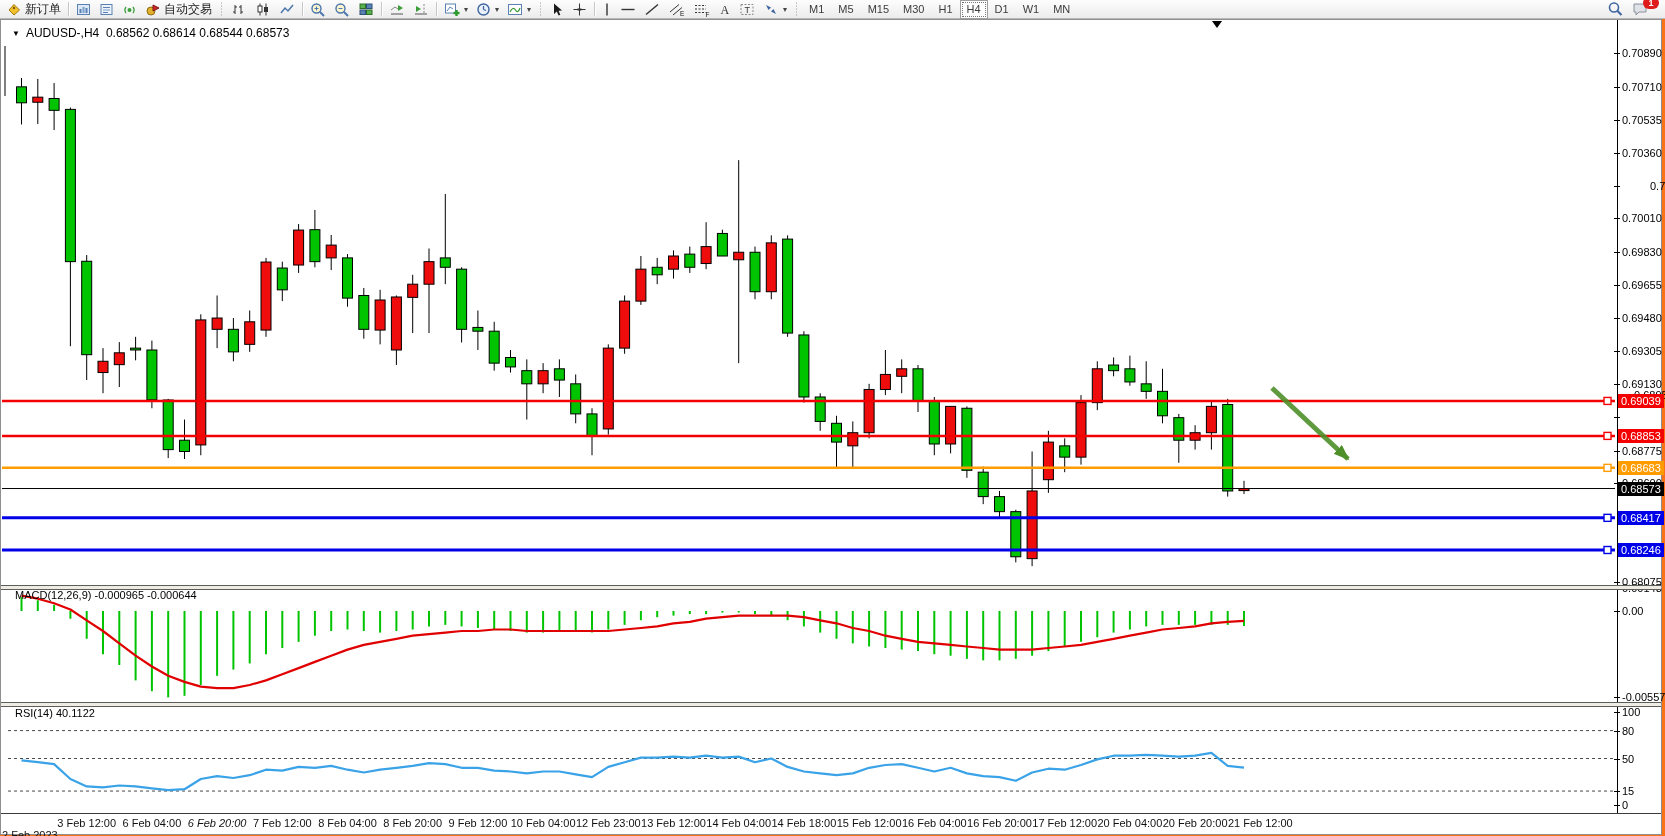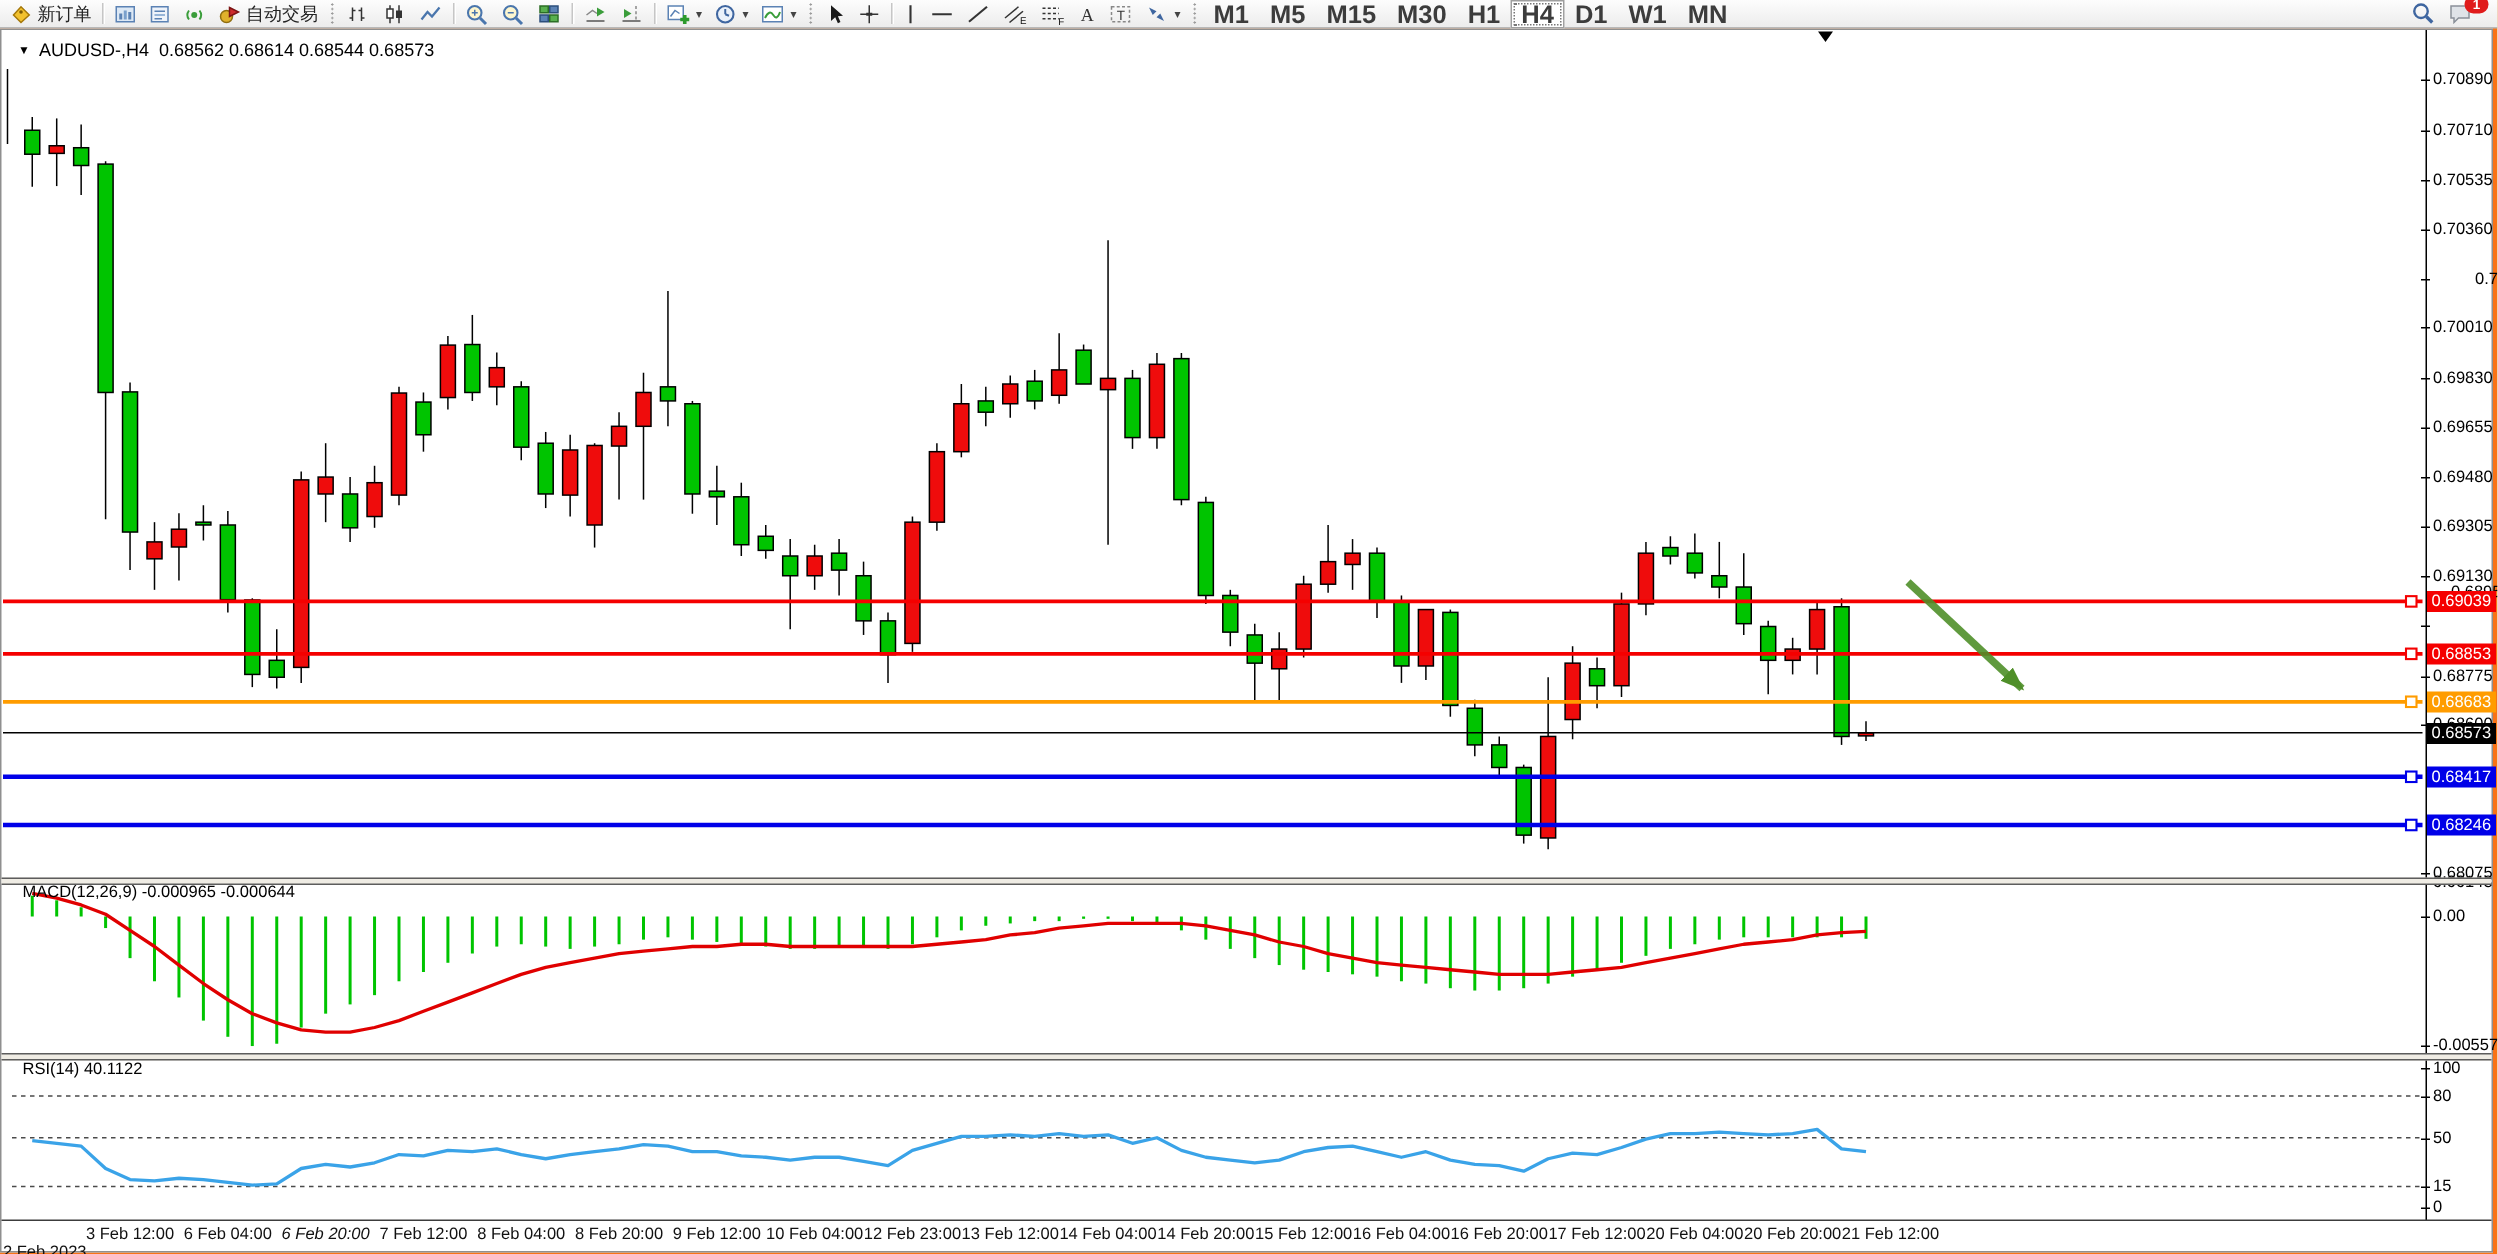--- a/index.html
+++ b/index.html
@@ -8,21 +8,21 @@
   
   .toolbar{position:absolute;left:0;top:0;width:1665px;height:19px;display:flex;align-items:center;
            background:linear-gradient(#fdfdfd,#ececec);border-bottom:1px solid #b8b8b8;padding:0 2px;box-sizing:border-box;z-index:9;}
   .tbtn{display:flex;align-items:center;gap:3px;padding:0 4px;height:17px;border-radius:2px;cursor:default;
         font-size:12px;color:#222;white-space:nowrap;}
   .tbtn svg{display:block}
   .caret{font-size:8px;color:#444;margin-left:1px;}
   .sep{width:1px;height:14px;background:#c6c6c6;margin:0 3px;box-shadow:1px 0 0 #fff;}
   .grip{width:5px;height:14px;margin:0 3px;background-image:radial-gradient(circle,#9b9b9b 35%,transparent 40%);
         background-size:3px 3px;background-repeat:repeat-y;background-position:center;}
-  .tf-btn{font-size:17px;font-weight:bold;color:#3c3c3c;padding:1px 6px;height:15px;line-height:15px;border:1px solid transparent;}
+  .tf-btn{font-size:11px;font-weight:normal;color:#3c3c3c;padding:1px 6px;height:15px;line-height:15px;border:1px solid transparent;}
   .tf-btn.active{background:#fff;border:1px solid #9f9f9f;outline:1px dotted #777;outline-offset:-3px;}
   .tb-spacer{flex:1}
   .badge{position:absolute;top:-4px;right:-6px;min-width:12px;height:12px;border-radius:7px;background:#e01b1b;
          color:#fff;font-size:9px;font-weight:bold;line-height:12px;text-align:center;padding:0 2px;}
   .notif{position:relative;margin-right:10px}
   
   .chart-window{position:absolute;left:0px;top:19px;width:1662px;height:816px;background:#fff;border:1px solid #8f8f8f;box-sizing:border-box;z-index:1;}
   #chart-svg{position:absolute;left:0;top:0;width:1665px;height:836px;z-index:2;pointer-events:none;}
   .chart-title{position:absolute;left:12px;top:26px;font-size:12px;color:#000;z-index:4;white-space:nowrap;}
   .chart-title .tri{font-size:8px;vertical-align:1px;margin-right:6px;}
@@ -807,21 +807,21 @@
       <div class="tlabel" style="left: 151.9px; transform: translateX(-50%);">6 Feb 04:00</div>
       <div class="tlabel" style="left: 217.1px; transform: translateX(-50%); font-style: italic;">6 Feb 20:00</div>
       <div class="tlabel" style="left: 282.3px; transform: translateX(-50%);">7 Feb 12:00</div>
       <div class="tlabel" style="left: 347.5px; transform: translateX(-50%); text-align: right;">8 Feb 04:00</div>
       <div class="tlabel" style="left: 412.7px; transform: translateX(-50%);">8 Feb 20:00</div>
       <div class="tlabel" style="left: 477.9px; transform: translateX(-50%);">9 Feb 12:00</div>
       <div class="tlabel" style="left: 543.1px; transform: translateX(-50%);">10 Feb 04:00</div>
       <div class="tlabel" style="left: 608.3px; transform: translateX(-50%);">12 Feb 23:00</div>
       <div class="tlabel" style="left: 673.5px; transform: translateX(-50%);">13 Feb 12:00</div>
       <div class="tlabel" style="left: 738.7px; transform: translateX(-50%);">14 Feb 04:00</div>
-      <div class="tlabel" style="left: 803.9px; transform: translateX(-50%);">14 Feb 20:00</div>
+      <div class="tlabel" style="left: 803.9px; transform: translateX(-50%);">14 Feb 18:00</div>
       <div class="tlabel" style="left: 869.1px; transform: translateX(-50%);">15 Feb 12:00</div>
       <div class="tlabel" style="left: 934.3px; transform: translateX(-50%);">16 Feb 04:00</div>
       <div class="tlabel" style="left: 999.5px; transform: translateX(-50%);">16 Feb 20:00</div>
       <div class="tlabel" style="left: 1064.7px; transform: translateX(-50%);">17 Feb 12:00</div>
       <div class="tlabel" style="left: 1129.9px; transform: translateX(-50%);">20 Feb 04:00</div>
       <div class="tlabel" style="left: 1195.1px; transform: translateX(-50%);">20 Feb 20:00</div>
       <div class="tlabel" style="left: 1260.3px; transform: translateX(-50%);">21 Feb 12:00</div>
     </div>
 </div>
 

